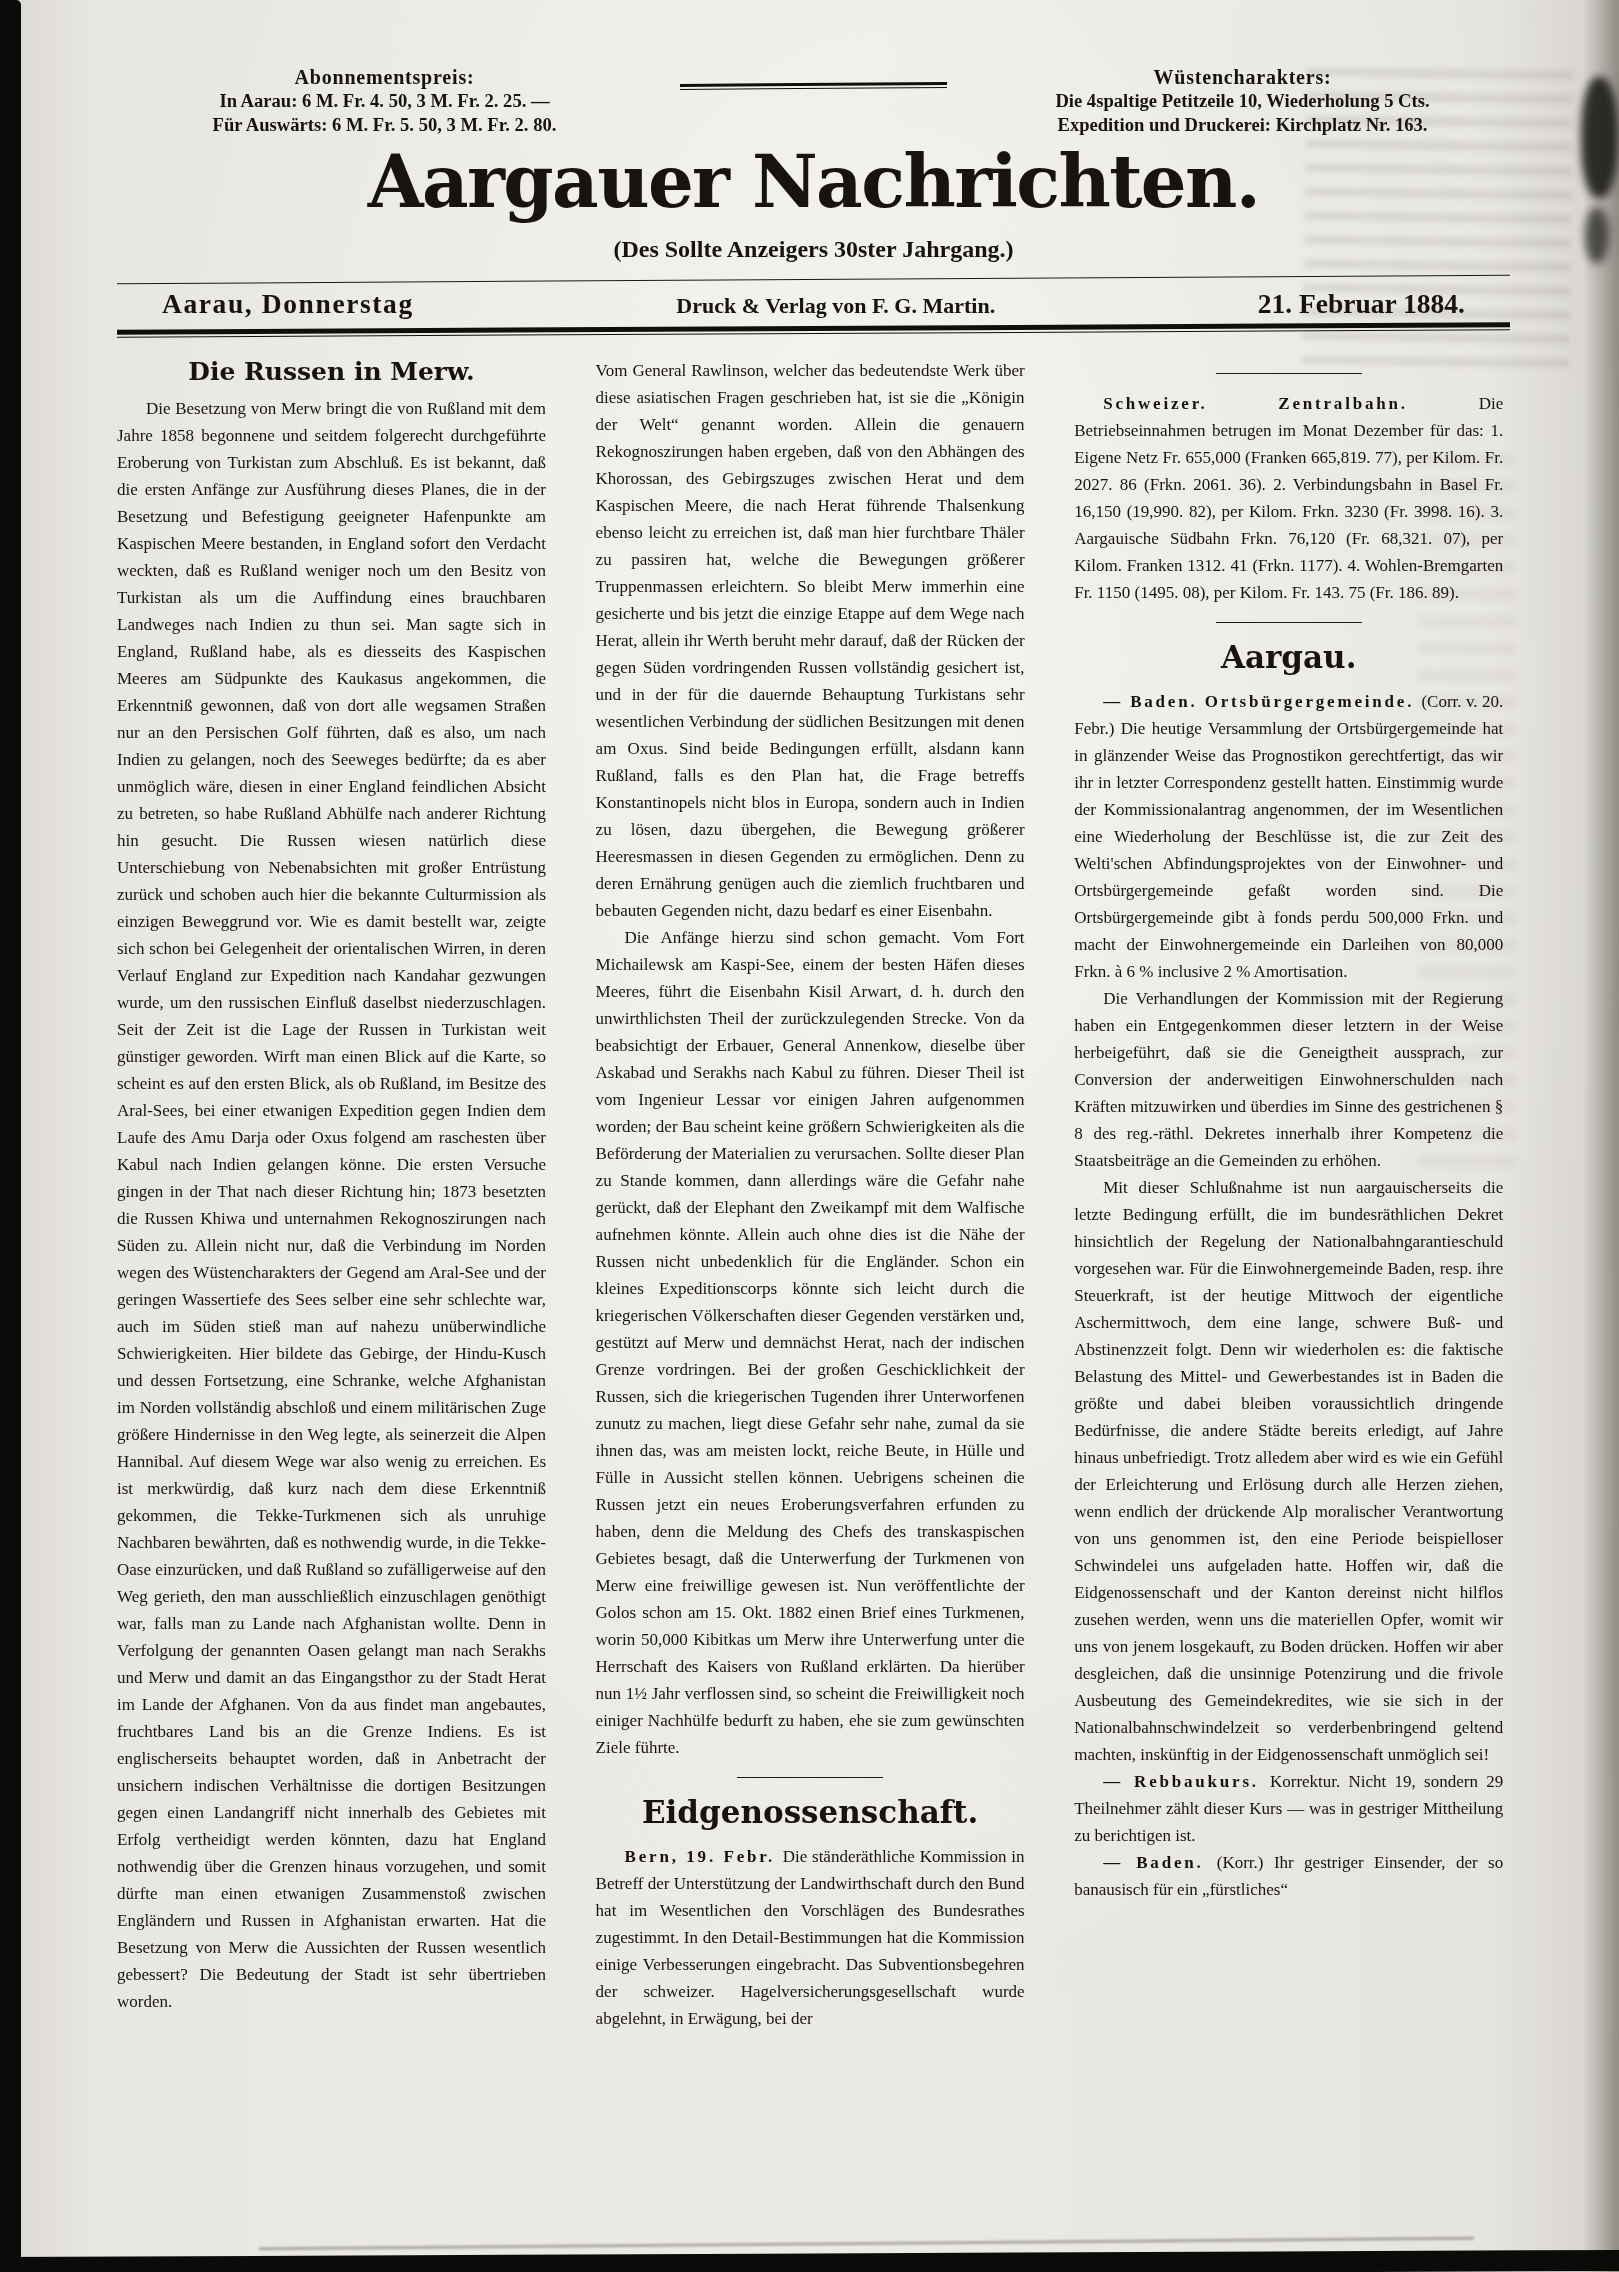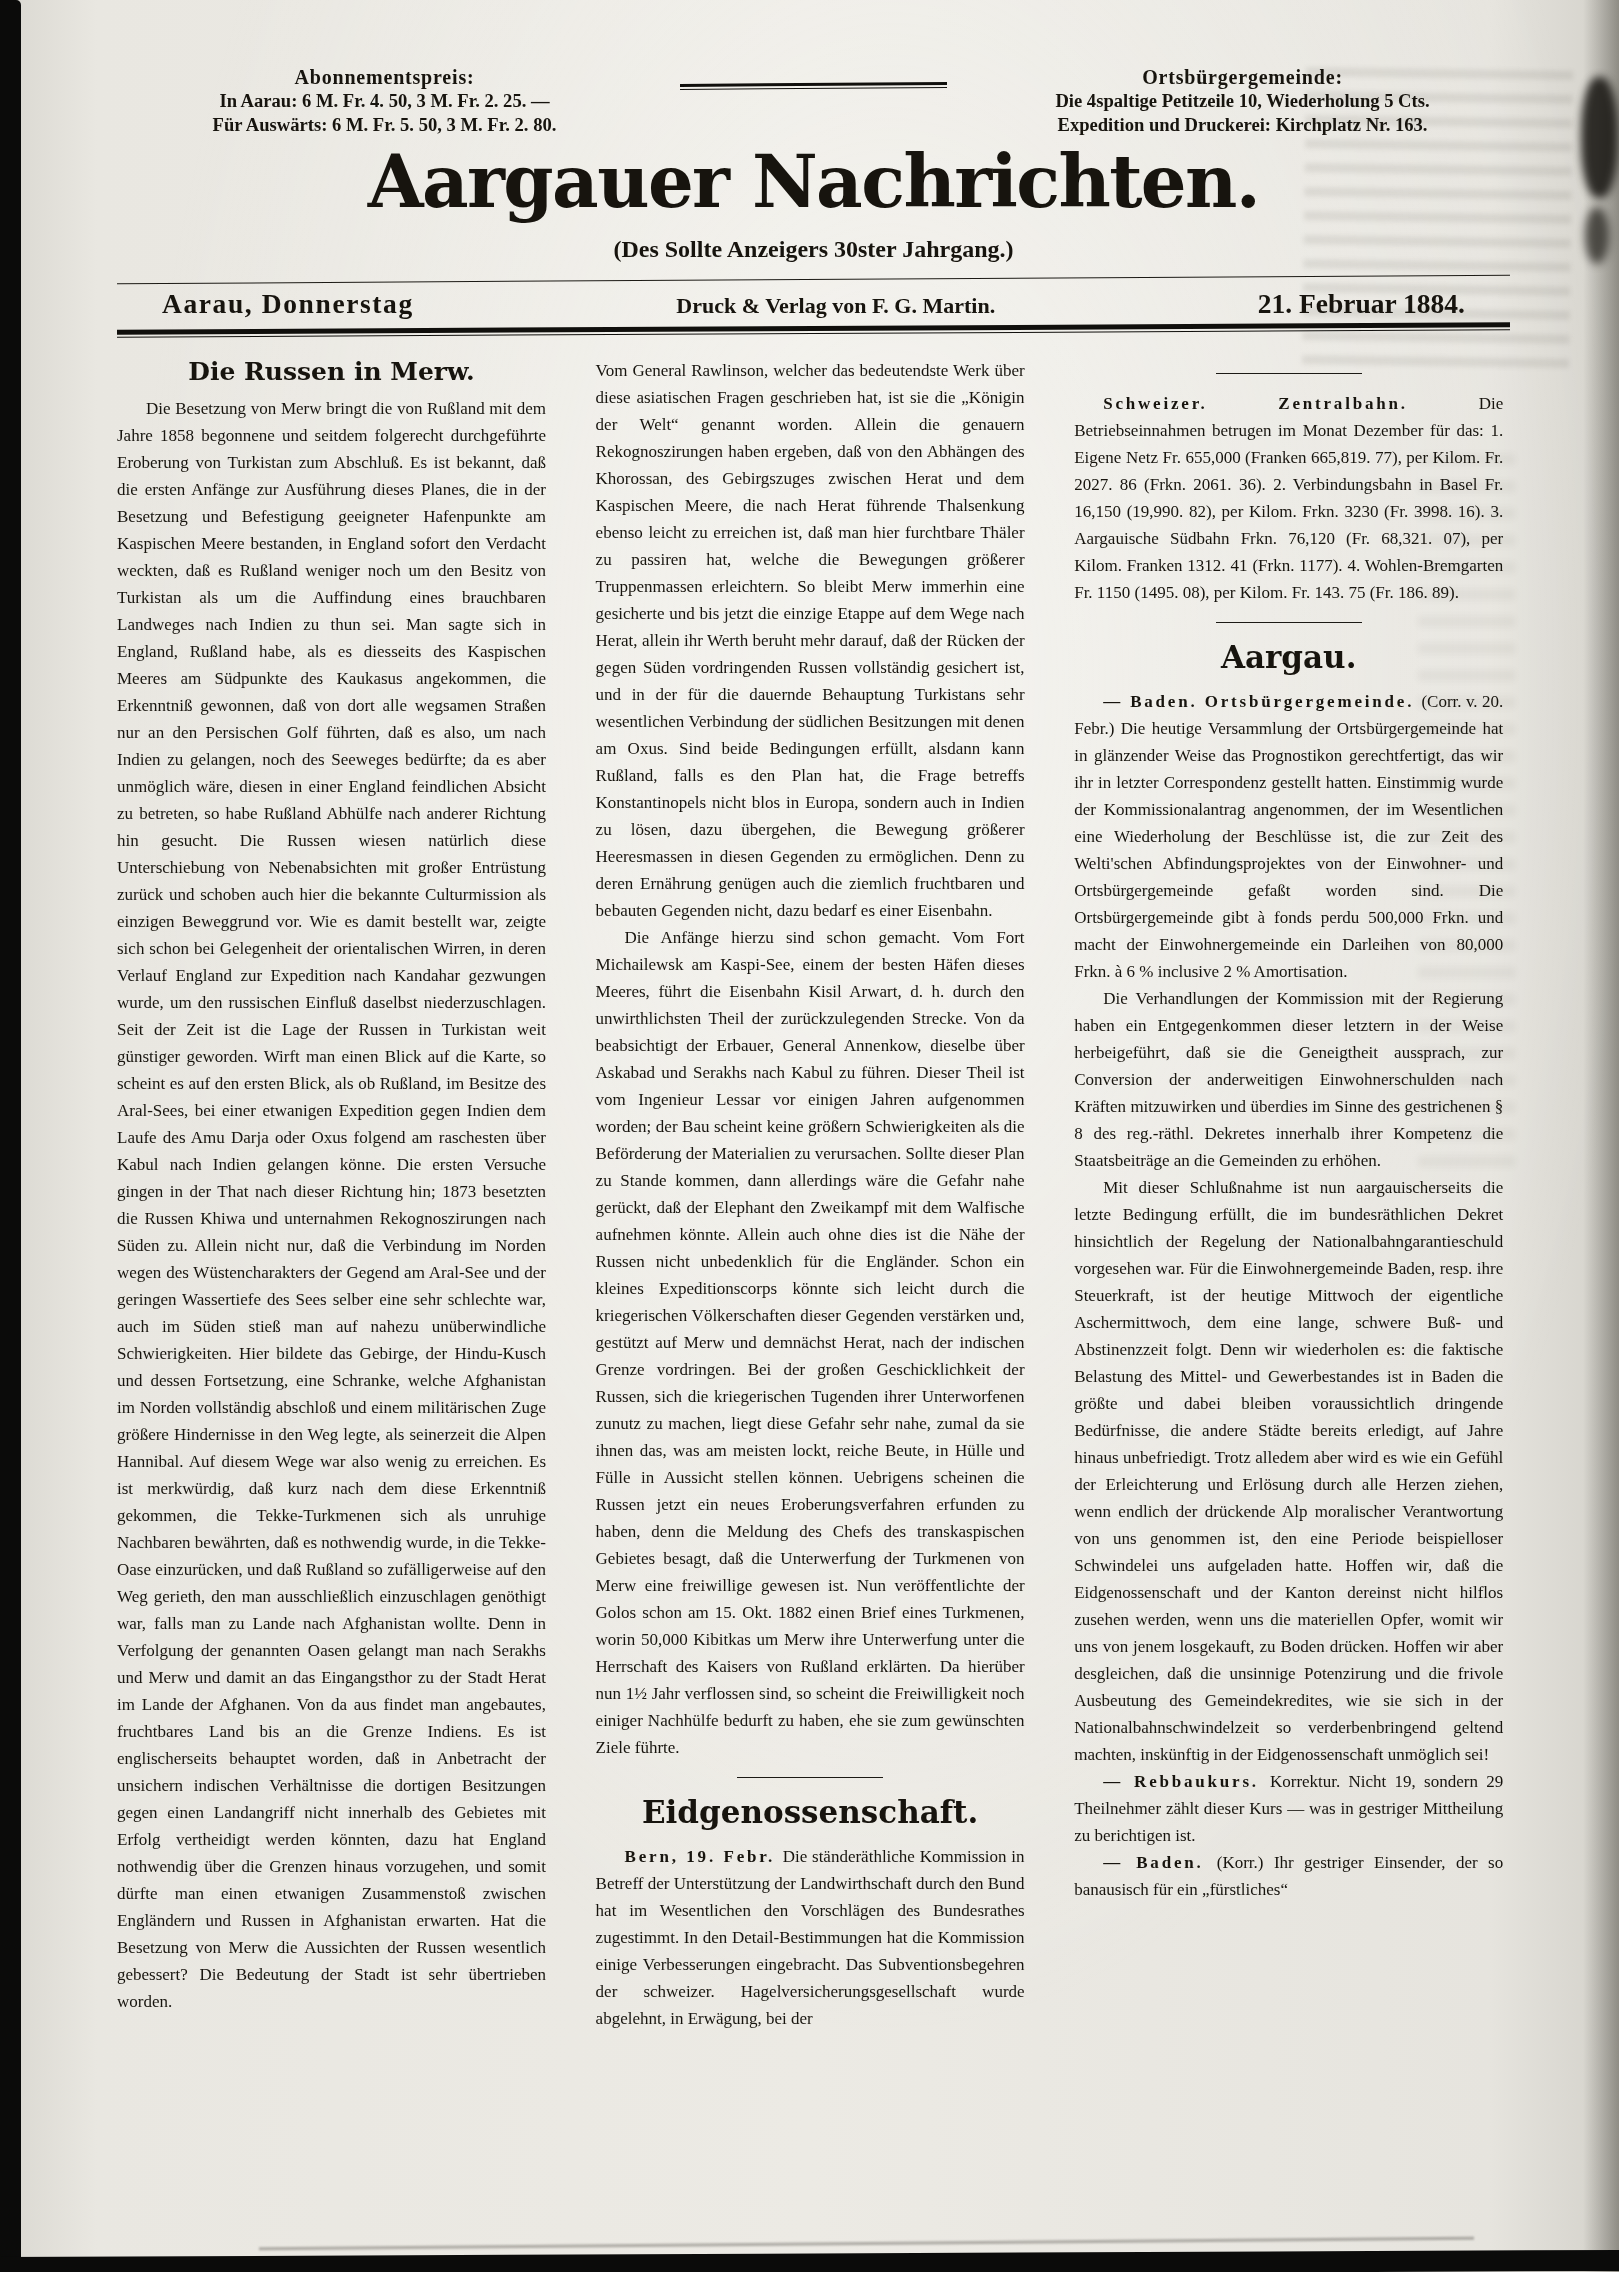--- a/index.html
+++ b/index.html
@@ -75,21 +75,21 @@
   <div class="hdr">
     <div class="hdr-block">
       <div class="hdr-title">Abonnementspreis:</div>
       <div>In Aarau: 6 M. Fr. 4. 50, 3 M. Fr. 2. 25. —</div>
       <div>Für Auswärts: 6 M. Fr. 5. 50, 3 M. Fr. 2. 80.</div>
     </div>
     <div class="issue-wrap">
       <div class="issue-rule"></div>
     </div>
     <div class="hdr-block">
-      <div class="hdr-title">Ortsbürgergemeinde:</div>
+      <div class="hdr-title">Wüstencharakters:</div>
       <div>Die 4spaltige Petitzeile 10, Wiederholung 5 Cts.</div>
       <div>Expedition und Druckerei: Kirchplatz Nr. 163.</div>
     </div>
   </div>
 
   <div class="masthead">Aargauer Nachrichten.</div>
   <div class="subtitle">(Des Sollte Anzeigers 30ster Jahrgang.)</div>
 
   <div class="rule-thin"></div>
 

